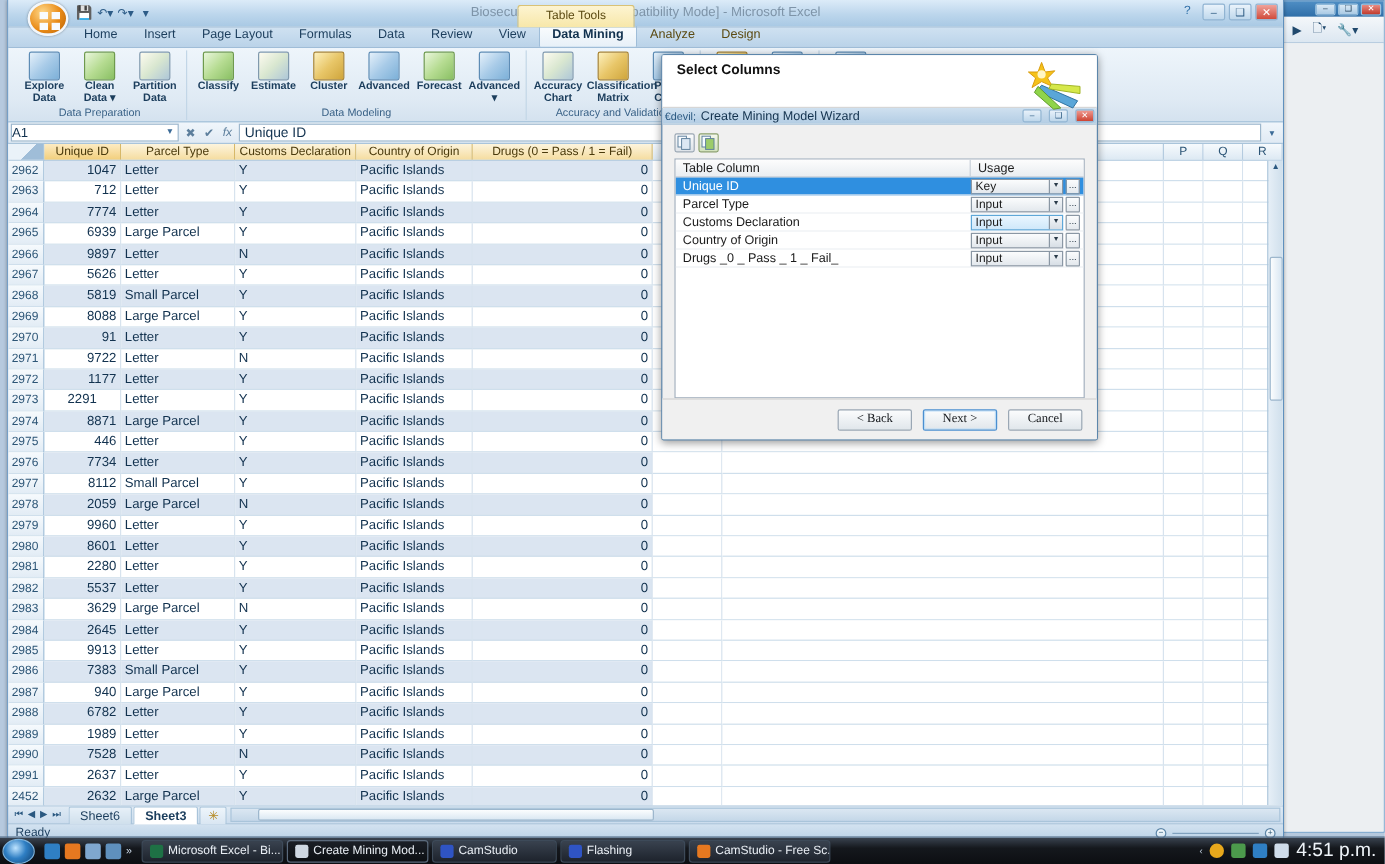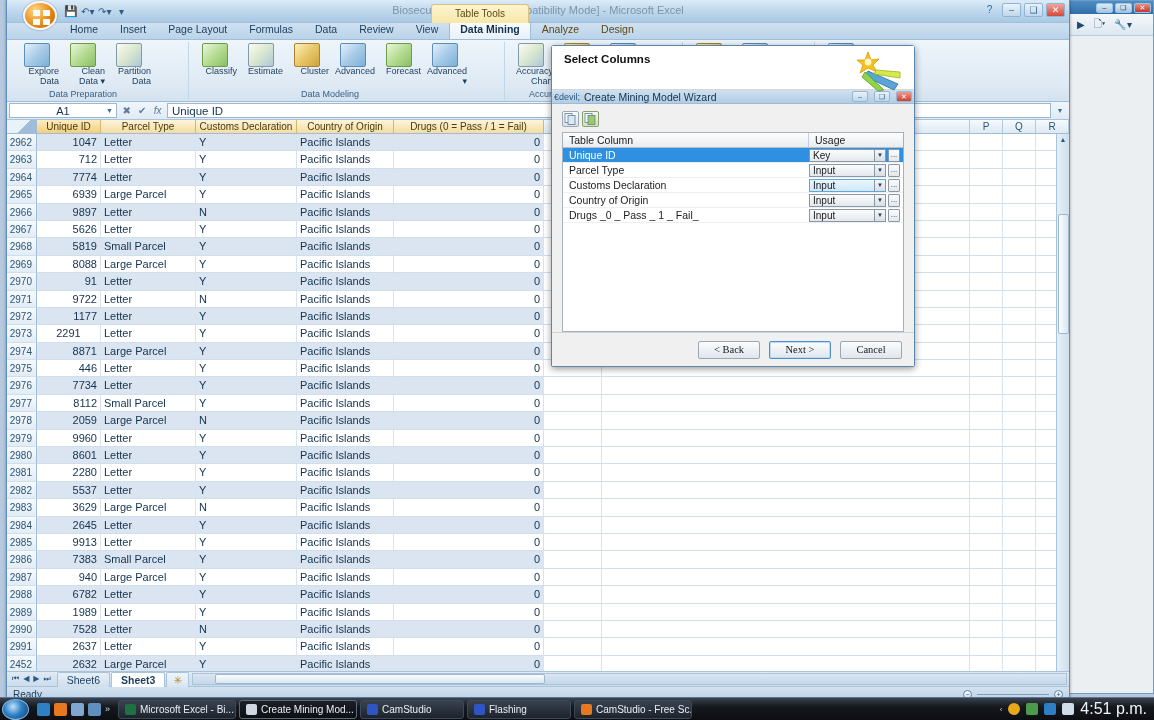--- a/index.html
+++ b/index.html
@@ -113,47 +113,47 @@
   }
   #ribbon-tabs .rtab.ctx { color:#5b4a12; }
 
   
   #ribbon {
     height:62px; background:linear-gradient(#eef5fb,#dfeaf4 70%,#d4e2ef);
     border-bottom:1px solid #9fbdd8; position:relative;
     display:flex; padding:2px 0 0 4px;
   }
   .rgroup { position:relative; height:58px; padding:0 4px; display:flex; flex-direction:column; }
-  .rgroup + .rgroup { border-left:1px solid #c2d6e7;margin-left:33px; }
+  .rgroup + .rgroup { border-left:1px solid #c2d6e7; }
   .rgroup .gitems { display:flex; flex:1; align-items:flex-start; gap:2px; }
   .rgroup .glabel {
     text-align:center; font-size:9px; color:#3a6287; height:11px; line-height:11px;
   }
-  .ritem { width:44px; text-align:right; }
+  .ritem { width:44px; text-align:center;font-weight:bold; }
   .ritem .ico {
     width:26px; height:24px; margin:1px auto 0;
     border:1px solid #a9832f; border-radius:2px;
     background:linear-gradient(135deg,#fdf0bc,#e8c668 50%,#cfa53c);
     position:relative; overflow:hidden;
   }
   .ritem .ico.blue { background:linear-gradient(135deg,#e4f0fa,#a8cbe8 50%,#7cb0d8); border-color:#5d8cb5; }
   .ritem .ico.green { background:linear-gradient(135deg,#e9f6dc,#b6dc92 50%,#89bf63); border-color:#6e9a4d; }
   .ritem .ico.mix { background:linear-gradient(135deg,#fdfbf0,#d9e7d0 50%,#aec7d8); border-color:#8099ad; }
   .ritem .lbl { font-size:9px; line-height:9.5px; color:#1b3d5c; display:block; }
 
   
   #formula-bar {
     height:18px; background:linear-gradient(#f0f6fb,#e0eaf4);
     border-bottom:1px solid #a9c4da;
     display:flex; align-items:center; padding:0 2px; gap:2px;
   }
   #name-box {
-    width:108px; height:15px; background:#fff; border:1px solid #9db7cd;
+    width:140px; height:15px; background:#fff; border:1px solid #9db7cd;
     font-size:11px; text-align:center; line-height:14px; color:#12324f;
-    display:flex; align-items:center; justify-content:center; position:relative;
+    display:flex; align-items:center; position:relative;
   }
   #name-box .nb-caret { position:absolute; right:3px; font-size:7px; color:#3b6b97; }
   #fb-sep { width:46px; display:flex; align-items:center; justify-content:space-around;
             font-size:10px; color:#5c7e9c; }
   #formula-input {
     flex:1; height:15px; background:#fff; border:1px solid #9db7cd;
     font-size:11.5px; line-height:14px; padding-left:4px; color:#12324f;
   }
   #fb-expand { width:14px; text-align:center; font-size:8px; color:#3b6b97; }
 

